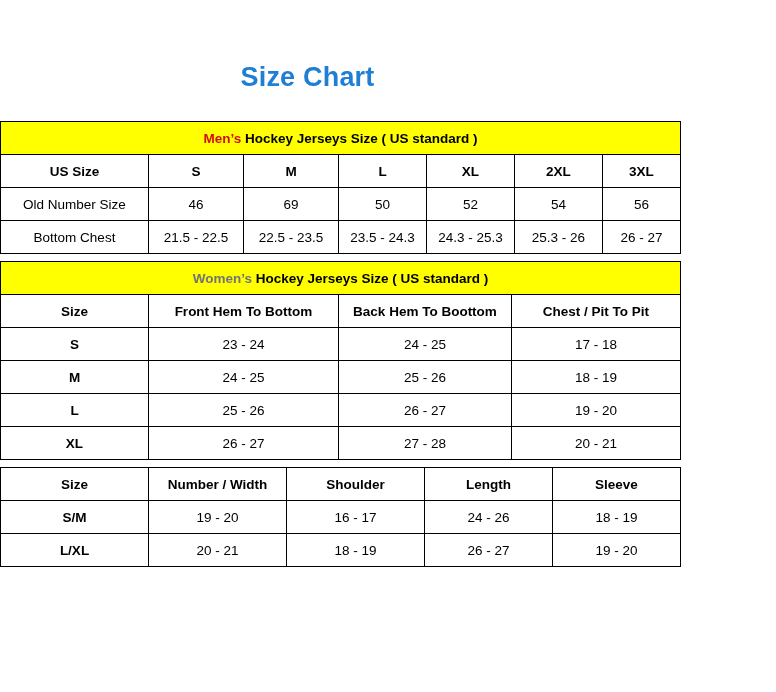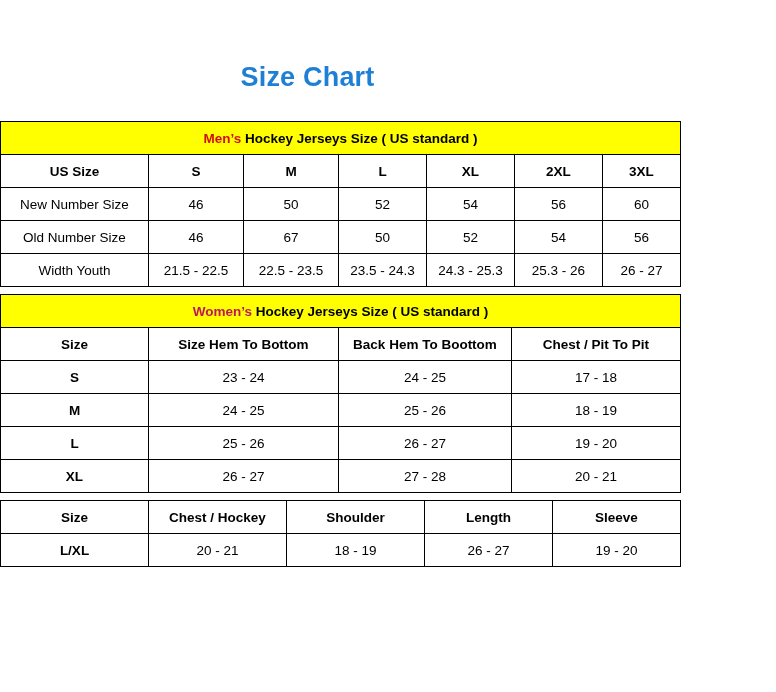--- a/index.html
+++ b/index.html
@@ -45,21 +45,21 @@
     height: 28px;
     padding: 2px 2px;
   }
   .band {
     background: #ffff00;
     font-weight: bold;
     font-size: 15px;
     height: 32px;
   }
   .band .accent-men { color: #d01010; }
-  .band .accent-women { color: #be185d; }
+  .band .accent-women { color: #737373; }
   .band .accent-youth { color: #d01010; }
   .hdr {
     font-weight: bold;
     margin-left: 38px;
   }
   .rowlabel {
     font-weight: normal;
   }
   .bold {
     font-weight: bold;
@@ -91,39 +91,30 @@
         <tr>
           <td class="hdr">US Size</td>
           <td class="hdr">S</td>
           <td class="hdr">M</td>
           <td class="hdr">L</td>
           <td class="hdr">XL</td>
           <td class="hdr">2XL</td>
           <td class="hdr">3XL</td>
         </tr>
         <tr>
-          <td class="rowlabel">New Number Size</td>
+          <td class="rowlabel">Old Number Size</td>
           <td>46</td>
+          <td>69</td>
           <td>50</td>
           <td>52</td>
           <td>54</td>
           <td>56</td>
-          <td>60</td>
-        </tr>
-        <tr>
-          <td class="rowlabel">Old Number Size</td>
-          <td>46</td>
-          <td>67</td>
-          <td>50</td>
-          <td>52</td>
-          <td>54</td>
-          <td>56</td>
-        </tr>
-        <tr>
-          <td class="rowlabel">Width Youth</td>
+        </tr>
+        <tr>
+          <td class="rowlabel">Bottom Chest</td>
           <td>21.5 - 22.5</td>
           <td>22.5 - 23.5</td>
           <td>23.5 - 24.3</td>
           <td>24.3 - 25.3</td>
           <td>25.3 - 26</td>
           <td>26 - 27</td>
         </tr>
       </tbody>
     </table>
 
@@ -135,21 +126,21 @@
         <col style="width:190px">
         <col style="width:173px">
         <col style="width:169px">
       </colgroup>
       <tbody>
         <tr>
           <td class="band" colspan="4"><span class="accent-women">Women’s</span><span> Hockey Jerseys Size ( US standard )</span></td>
         </tr>
         <tr>
           <td class="hdr">Size</td>
-          <td class="hdr">Size Hem To Bottom</td>
+          <td class="hdr">Front Hem To Bottom</td>
           <td class="hdr">Back Hem To Boottom</td>
           <td class="hdr">Chest / Pit To Pit</td>
         </tr>
         <tr>
           <td class="bold">S</td>
           <td>23 - 24</td>
           <td>24 - 25</td>
           <td>17 - 18</td>
         </tr>
         <tr>
@@ -179,26 +170,33 @@
       <colgroup>
         <col style="width:148px">
         <col style="width:138px">
         <col style="width:138px">
         <col style="width:128px">
         <col style="width:128px">
       </colgroup>
       <tbody>
         <tr>
           <td class="hdr">Size</td>
-          <td class="hdr">Chest / Hockey</td>
+          <td class="hdr">Number / Width</td>
           <td class="hdr">Shoulder</td>
           <td class="hdr">Length</td>
           <td class="hdr">Sleeve</td>
         </tr>
         <tr>
+          <td class="bold">S/M</td>
+          <td>19 - 20</td>
+          <td>16 - 17</td>
+          <td>24 - 26</td>
+          <td>18 - 19</td>
+        </tr>
+        <tr>
           <td class="bold">L/XL</td>
           <td>20 - 21</td>
           <td>18 - 19</td>
           <td>26 - 27</td>
           <td>19 - 20</td>
         </tr>
       </tbody>
     </table>
 
   </div>

